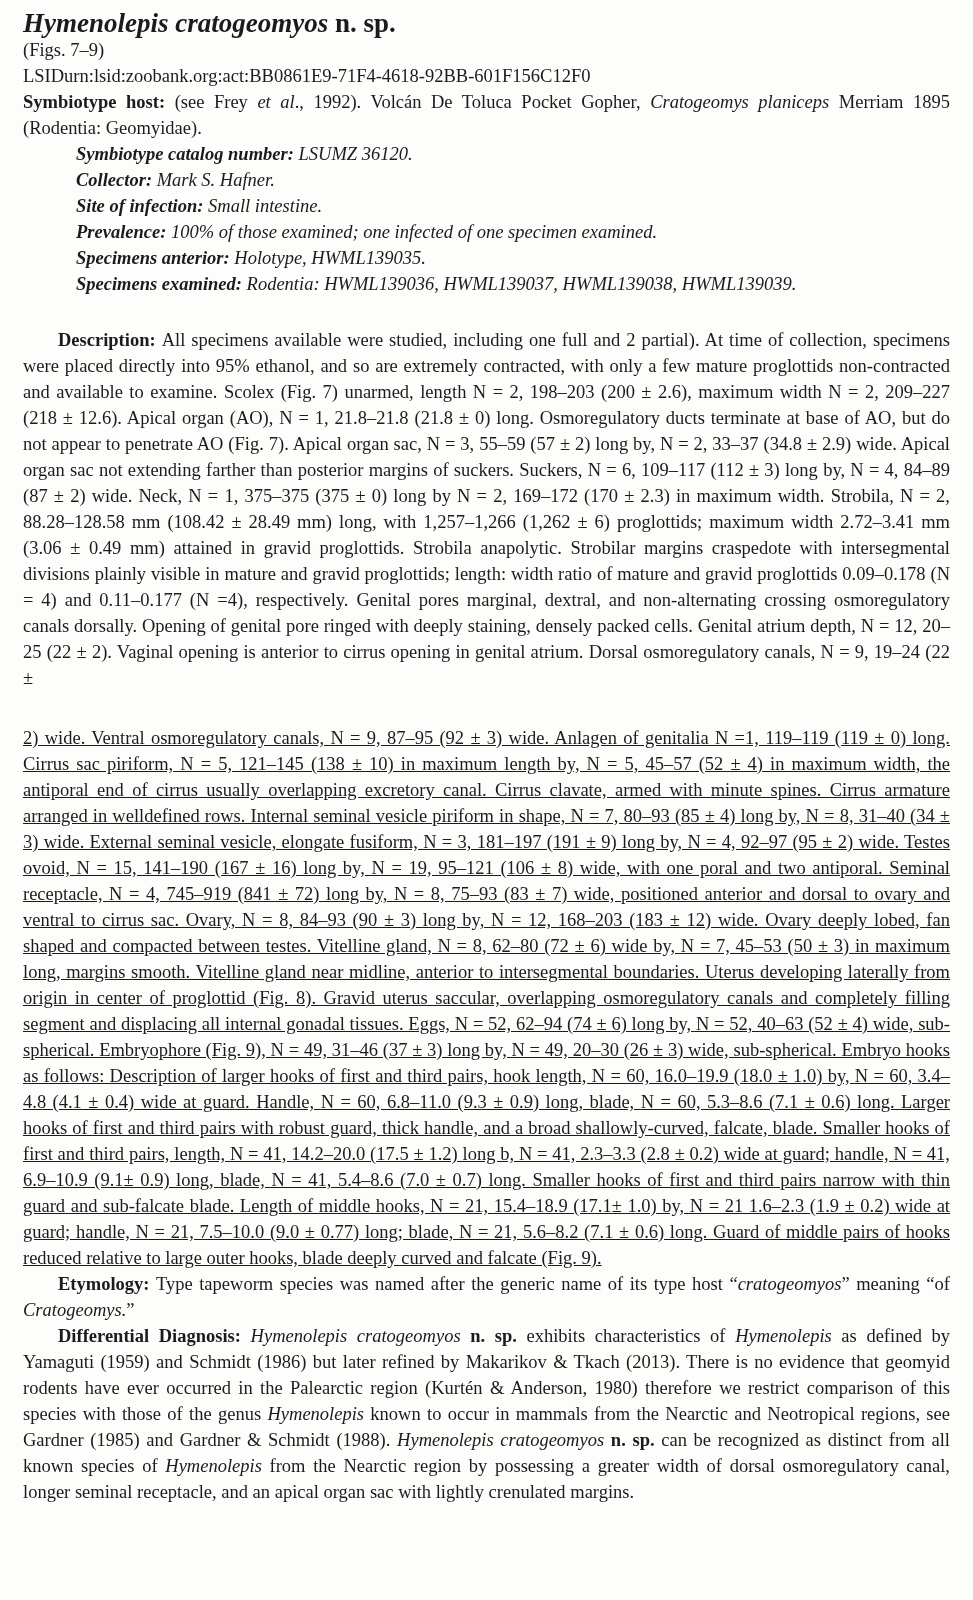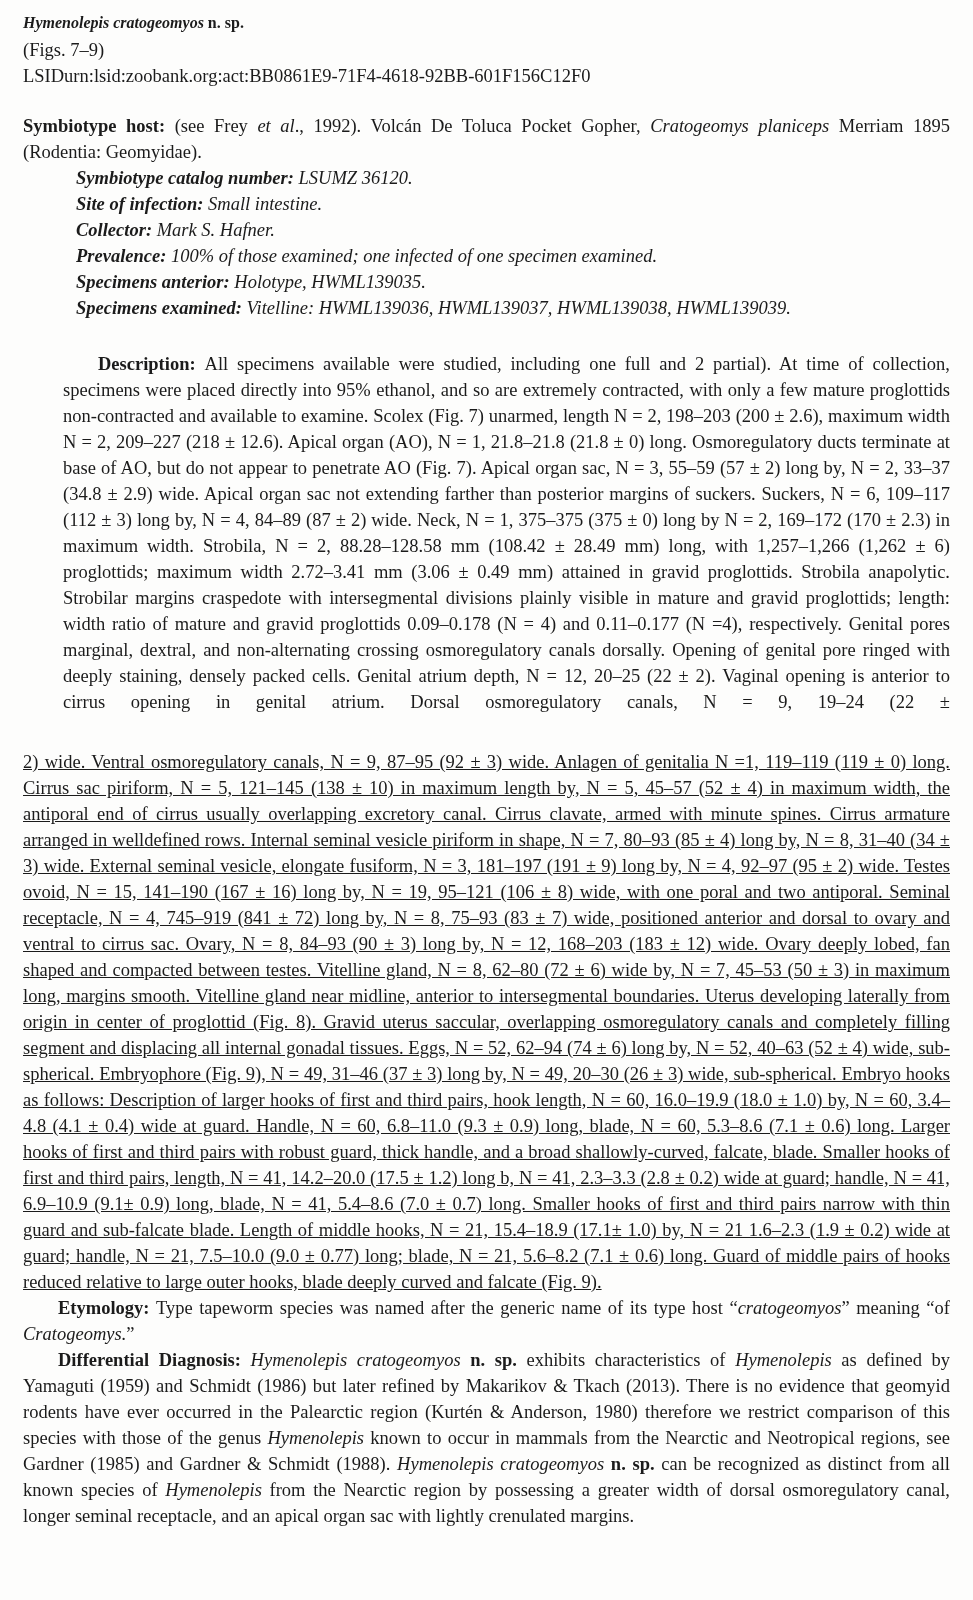--- a/index.html
+++ b/index.html
@@ -15,47 +15,47 @@
     box-sizing: border-box;
   }
   .page {
     box-sizing: border-box;
     width: 973px;
     height: 1600px;
     padding: 9px 23px 0 23px;
   }
   p { margin: 0; text-align: justify; }
   .single { text-align: left; }
-  .title { font-size: 16px; line-height: 28px; }
+  .title { font-size: 27px; line-height: 28px; }
   .b  { font-weight: 700; }
   .i  { font-style: italic; }
   .bi { font-weight: 700; font-style: italic; }
   .indent-block { margin-left: 53px; font-style: italic; }
   .first-indent { text-indent: 35px; }
   .justify-last { text-align-last: justify; }
-  .mt-sm { margin-top: 24px; }
-  .mt-md { margin-top: 30px; margin-left: 40px; }
+  .mt-sm { }
+  .mt-md { margin-top: 30px; }
   .mt-lg { margin-top: 34px; text-decoration: underline; }
 </style>
 </head>
 <body>
 
 <div class="page">
 
   <p class="title single"><span class="bi">Hymenolepis cratogeomyos</span><span class="b"> n. sp.</span></p>
   <p class="single">(Figs. 7–9)</p>
   <p class="single">LSIDurn:lsid:zoobank.org:act:BB0861E9-71F4-4618-92BB-601F156C12F0</p>
 
   <p class="mt-sm"><span class="b">Symbiotype host: </span><span>(see Frey </span><span class="i">et al</span><span>., 1992). Volcán De Toluca Pocket Gopher, </span><span class="i">Cratogeomys planiceps</span><span> Merriam 1895 (Rodentia: Geomyidae).</span></p>
   <p class="indent-block single"><span class="b">Symbiotype catalog number: </span><span>LSUMZ 36120.</span></p>
+  <p class="indent-block single"><span class="b">Collector: </span><span>Mark S. Hafner.</span></p>
   <p class="indent-block single"><span class="b">Site of infection: </span><span>Small intestine.</span></p>
-  <p class="indent-block single"><span class="b">Collector: </span><span>Mark S. Hafner.</span></p>
   <p class="indent-block single"><span class="b">Prevalence: </span><span>100% of those examined; one infected of one specimen examined.</span></p>
   <p class="indent-block single"><span class="b">Specimens anterior: </span><span>Holotype, HWML139035.</span></p>
-  <p class="indent-block single"><span class="b">Specimens examined: </span><span>Vitelline: HWML139036, HWML139037, HWML139038, HWML139039.</span></p>
+  <p class="indent-block single"><span class="b">Specimens examined: </span><span>Rodentia: HWML139036, HWML139037, HWML139038, HWML139039.</span></p>
 
   <p class="first-indent justify-last mt-md"><span class="b">Description: </span><span>All specimens available were studied, including one full and 2 partial). At time of collection, specimens were placed directly into 95% ethanol, and so are extremely contracted, with only a few mature proglottids non-contracted and available to examine. Scolex (Fig. 7) unarmed, length N = 2, 198–203 (200 ± 2.6), maximum width N = 2, 209–227 (218 ± 12.6). Apical organ (AO), N = 1, 21.8–21.8 (21.8 ± 0) long. Osmoregulatory ducts terminate at base of AO, but do not appear to penetrate AO (Fig. 7). Apical organ sac, N = 3, 55–59 (57 ± 2) long by, N = 2, 33–37 (34.8 ± 2.9) wide. Apical organ sac not extending farther than posterior margins of suckers. Suckers, N = 6, 109–117 (112 ± 3) long by, N = 4, 84–89 (87 ± 2) wide. Neck, N = 1, 375–375 (375 ± 0) long by N = 2, 169–172 (170 ± 2.3) in maximum width. Strobila, N = 2, 88.28–128.58 mm (108.42 ± 28.49 mm) long, with 1,257–1,266 (1,262 ± 6) proglottids; maximum width 2.72–3.41 mm (3.06 ± 0.49 mm) attained in gravid proglottids. Strobila anapolytic. Strobilar margins craspedote with intersegmental divisions plainly visible in mature and gravid proglottids; length: width ratio of mature and gravid proglottids 0.09–0.178 (N = 4) and 0.11–0.177 (N =4), respectively. Genital pores marginal, dextral, and non-alternating crossing osmoregulatory canals dorsally. Opening of genital pore ringed with deeply staining, densely packed cells. Genital atrium depth, N = 12, 20–25 (22 ± 2). Vaginal opening is anterior to cirrus opening in genital atrium. Dorsal osmoregulatory canals, N = 9, 19–24 (22 ±</span></p>
   <p class="mt-lg"><span>2) wide. Ventral osmoregulatory canals, N = 9, 87–95 (92 ± 3) wide. Anlagen of genitalia N =1, 119–119 (119 ± 0) long. Cirrus sac piriform, N = 5, 121–145 (138 ± 10) in maximum length by, N = 5, 45–57 (52 ± 4) in maximum width, the antiporal end of cirrus usually overlapping excretory canal. Cirrus clavate, armed with minute spines. Cirrus armature arranged in welldefined rows. Internal seminal vesicle piriform in shape, N = 7, 80–93 (85 ± 4) long by, N = 8, 31–40 (34 ± 3) wide. External seminal vesicle, elongate fusiform, N = 3, 181–197 (191 ± 9) long by, N = 4, 92–97 (95 ± 2) wide. Testes ovoid, N = 15, 141–190 (167 ± 16) long by, N = 19, 95–121 (106 ± 8) wide, with one poral and two antiporal. Seminal receptacle, N = 4, 745–919 (841 ± 72) long by, N = 8, 75–93 (83 ± 7) wide, positioned anterior and dorsal to ovary and ventral to cirrus sac. Ovary, N = 8, 84–93 (90 ± 3) long by, N = 12, 168–203 (183 ± 12) wide. Ovary deeply lobed, fan shaped and compacted between testes. Vitelline gland, N = 8, 62–80 (72 ± 6) wide by, N = 7, 45–53 (50 ± 3) in maximum long, margins smooth. Vitelline gland near midline, anterior to intersegmental boundaries. Uterus developing laterally from origin in center of proglottid (Fig. 8). Gravid uterus saccular, overlapping osmoregulatory canals and completely filling segment and displacing all internal gonadal tissues. Eggs, N = 52, 62–94 (74 ± 6) long by, N = 52, 40–63 (52 ± 4) wide, sub-spherical. Embryophore (Fig. 9), N = 49, 31–46 (37 ± 3) long by, N = 49, 20–30 (26 ± 3) wide, sub-spherical. Embryo hooks as follows: Description of larger hooks of first and third pairs, hook length, N = 60, 16.0–19.9 (18.0 ± 1.0) by, N = 60, 3.4–4.8 (4.1 ± 0.4) wide at guard. Handle, N = 60, 6.8–11.0 (9.3 ± 0.9) long, blade, N = 60, 5.3–8.6 (7.1 ± 0.6) long. Larger hooks of first and third pairs with robust guard, thick handle, and a broad shallowly-curved, falcate, blade. Smaller hooks of first and third pairs, length, N = 41, 14.2–20.0 (17.5 ± 1.2) long b, N = 41, 2.3–3.3 (2.8 ± 0.2) wide at guard; handle, N = 41, 6.9–10.9 (9.1± 0.9) long, blade, N = 41, 5.4–8.6 (7.0 ± 0.7) long. Smaller hooks of first and third pairs narrow with thin guard and sub-falcate blade. Length of middle hooks, N = 21, 15.4–18.9 (17.1± 1.0) by, N = 21 1.6–2.3 (1.9 ± 0.2) wide at guard; handle, N = 21, 7.5–10.0 (9.0 ± 0.77) long; blade, N = 21, 5.6–8.2 (7.1 ± 0.6) long. Guard of middle pairs of hooks reduced relative to large outer hooks, blade deeply curved and falcate (Fig. 9).</span></p>
 
   <p class="first-indent"><span class="b">Etymology: </span><span>Type tapeworm species was named after the generic name of its type host “</span><span class="i">cratogeomyos</span><span>” meaning “of </span><span class="i">Cratogeomys.</span><span>”</span></p>
   <p class="first-indent"><span class="b">Differential Diagnosis: </span><span class="i">Hymenolepis cratogeomyos</span><span> </span><span class="b">n. sp.</span><span> exhibits characteristics of </span><span class="i">Hymenolepis</span><span> as defined by Yamaguti (1959) and Schmidt (1986) but later refined by Makarikov &amp; Tkach (2013). There is no evidence that geomyid rodents have ever occurred in the Palearctic region (Kurtén &amp; Anderson, 1980) therefore we restrict comparison of this species with those of the genus </span><span class="i">Hymenolepis</span><span> known to occur in mammals from the Nearctic and Neotropical regions, see Gardner (1985) and Gardner &amp; Schmidt (1988). </span><span class="i">Hymenolepis cratogeomyos</span><span> </span><span class="b">n. sp.</span><span> can be recognized as distinct from all known species of </span><span class="i">Hymenolepis</span><span> from the Nearctic region by possessing a greater width of dorsal osmoregulatory canal, longer seminal receptacle, and an apical organ sac with lightly crenulated margins.</span></p>
 
 </div>
 
 </body></html>

